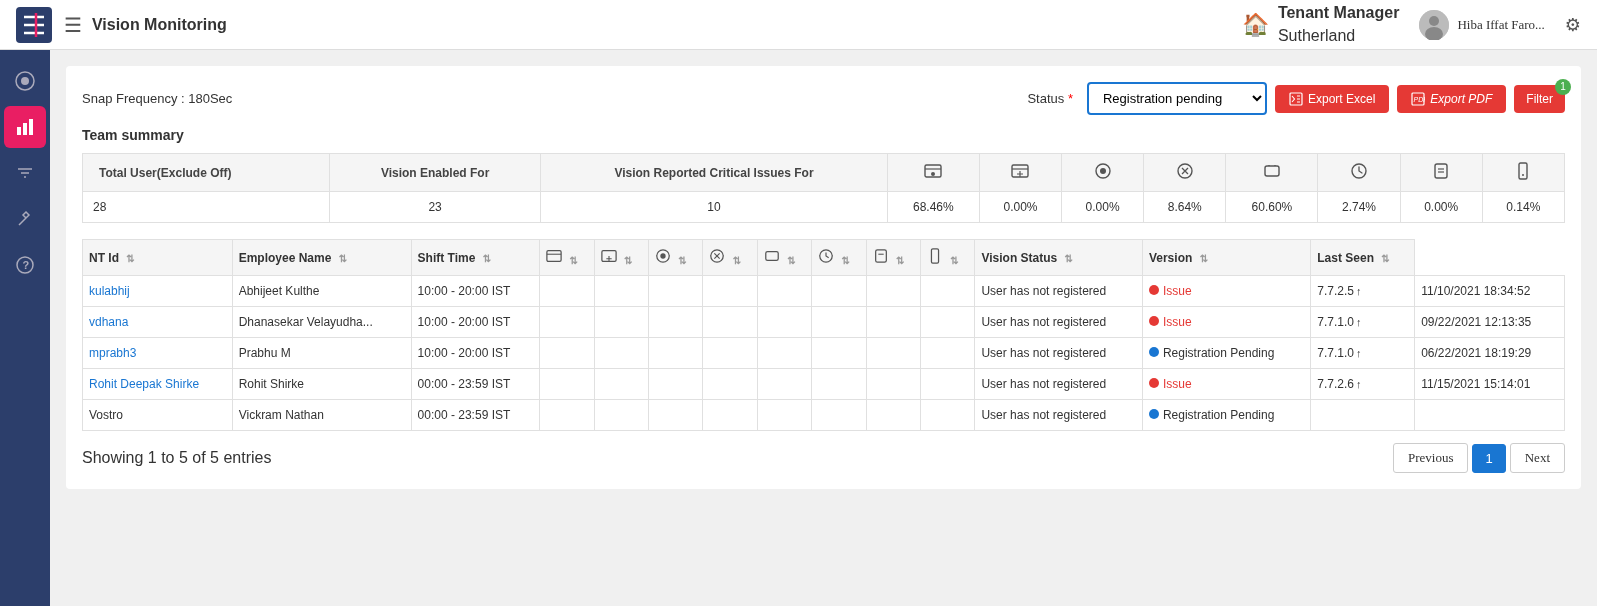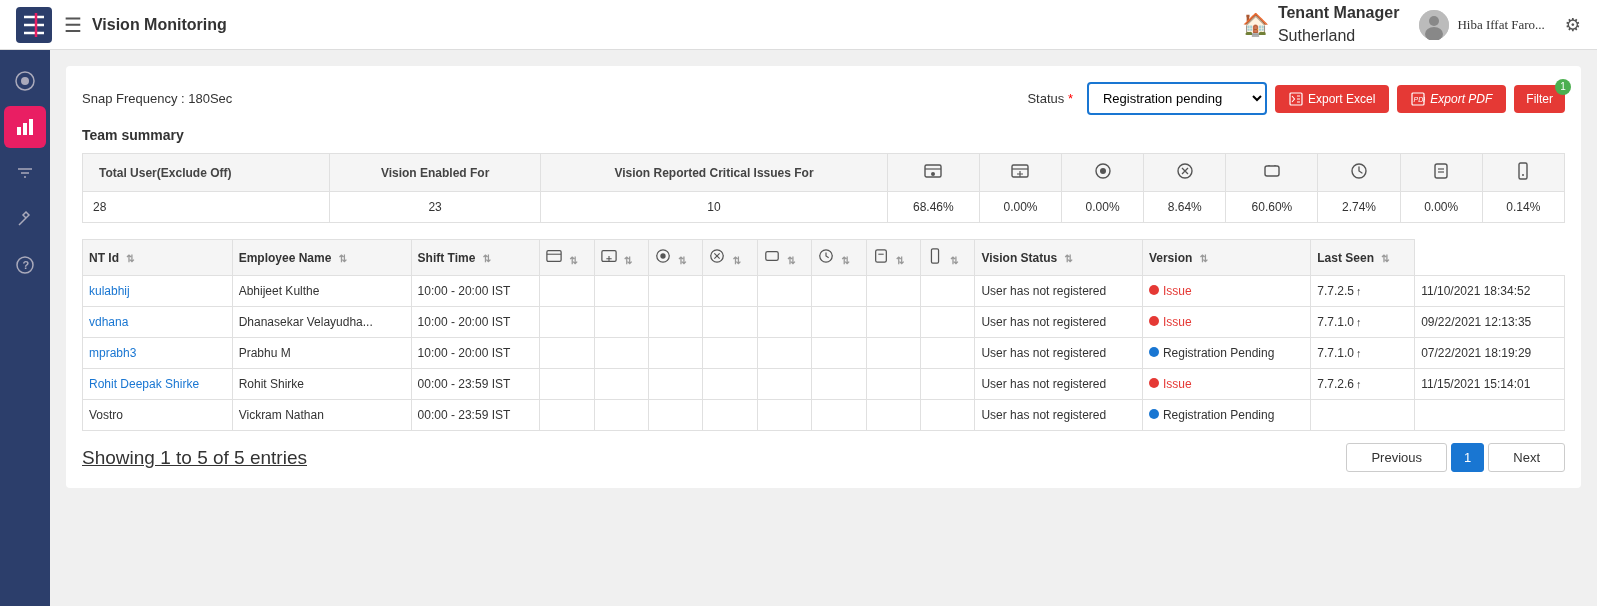--- a/index.html
+++ b/index.html
@@ -102,25 +102,25 @@
 
     .dot-red { display: inline-block; width: 10px; height: 10px; border-radius: 50%; background: #e53935; margin-right: 4px; }
     .dot-blue { display: inline-block; width: 10px; height: 10px; border-radius: 50%; background: #1976d2; margin-right: 4px; }
 
     .issue-link { color: #e53935; cursor: pointer; }
     .version-up { display: inline-flex; align-items: center; gap: 2px; }
     .up-arrow { color: #333; font-size: 11px; }
 
     
     .pagination-row { display: flex; align-items: center; justify-content: space-between; margin-top: 12px; }
-    .showing-text { font-size: 19px; color: #333; text-decoration: underline; }
+    .showing-text { font-size: 16px; color: #333; }
     .pagination { display: flex; align-items: center; gap: 4px; }
     .page-btn {
-      border: 1px solid #ccc; background: #fff; padding: 6px 24px;
-      font-size: 13px; border-radius: 3px; cursor: pointer; color: #333;
+      border: 1px solid #ccc; background: #fff; padding: 6px 14px;
+      font-size: 13px; border-radius: 3px; cursor: pointer; color: #333; font-family: Liberation Serif, serif;
     }
     .page-num {
       border: 1px solid #1976d2; background: #1976d2; color: #fff;
       padding: 6px 12px; font-size: 13px; border-radius: 3px; cursor: pointer;
     }
 
     
     .icon-th { text-align: center; padding: 6px 4px; }
   </style>
 </head>
@@ -419,21 +419,21 @@
               <td></td>
               <td></td>
               <td></td>
               <td></td>
               <td></td>
               <td></td>
               <td></td>
               <td>User has not registered</td>
               <td><span class="dot-blue"></span><span>Registration Pending</span></td>
               <td><span class="version-up">7.7.1.0 <span class="up-arrow">↑</span></span></td>
-              <td>07/22/2021 18:19:29</td>
+              <td>06/22/2021 18:19:29</td>
             </tr>
             <tr>
               <td><a class="link">Rohit Deepak Shirke</a></td>
               <td>Rohit Shirke</td>
               <td>00:00 - 23:59 IST</td>
               <td></td>
               <td></td>
               <td></td>
               <td></td>
               <td></td>

